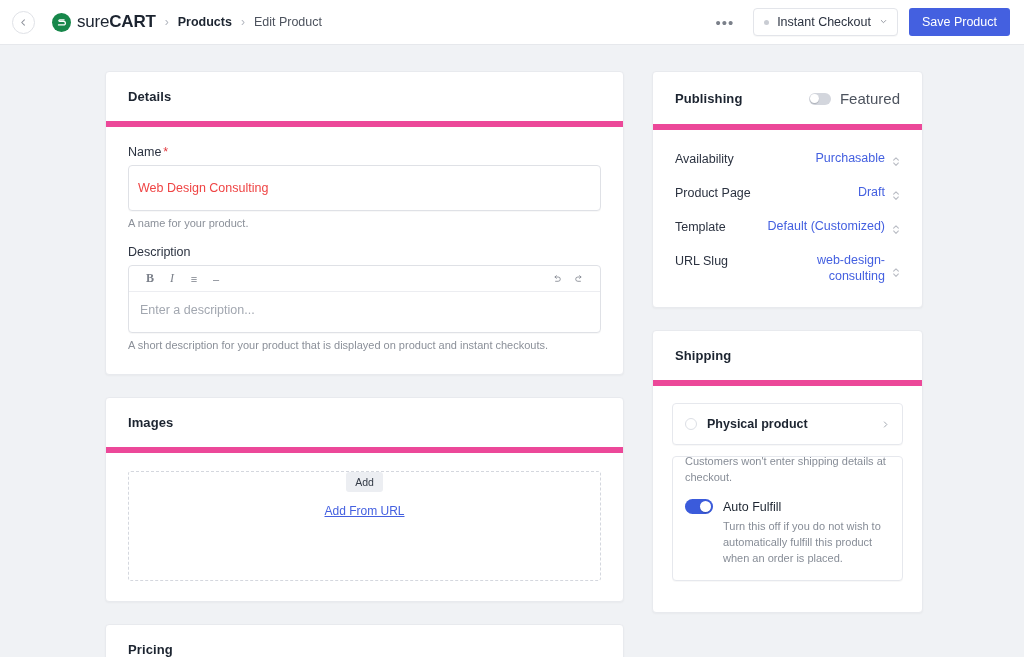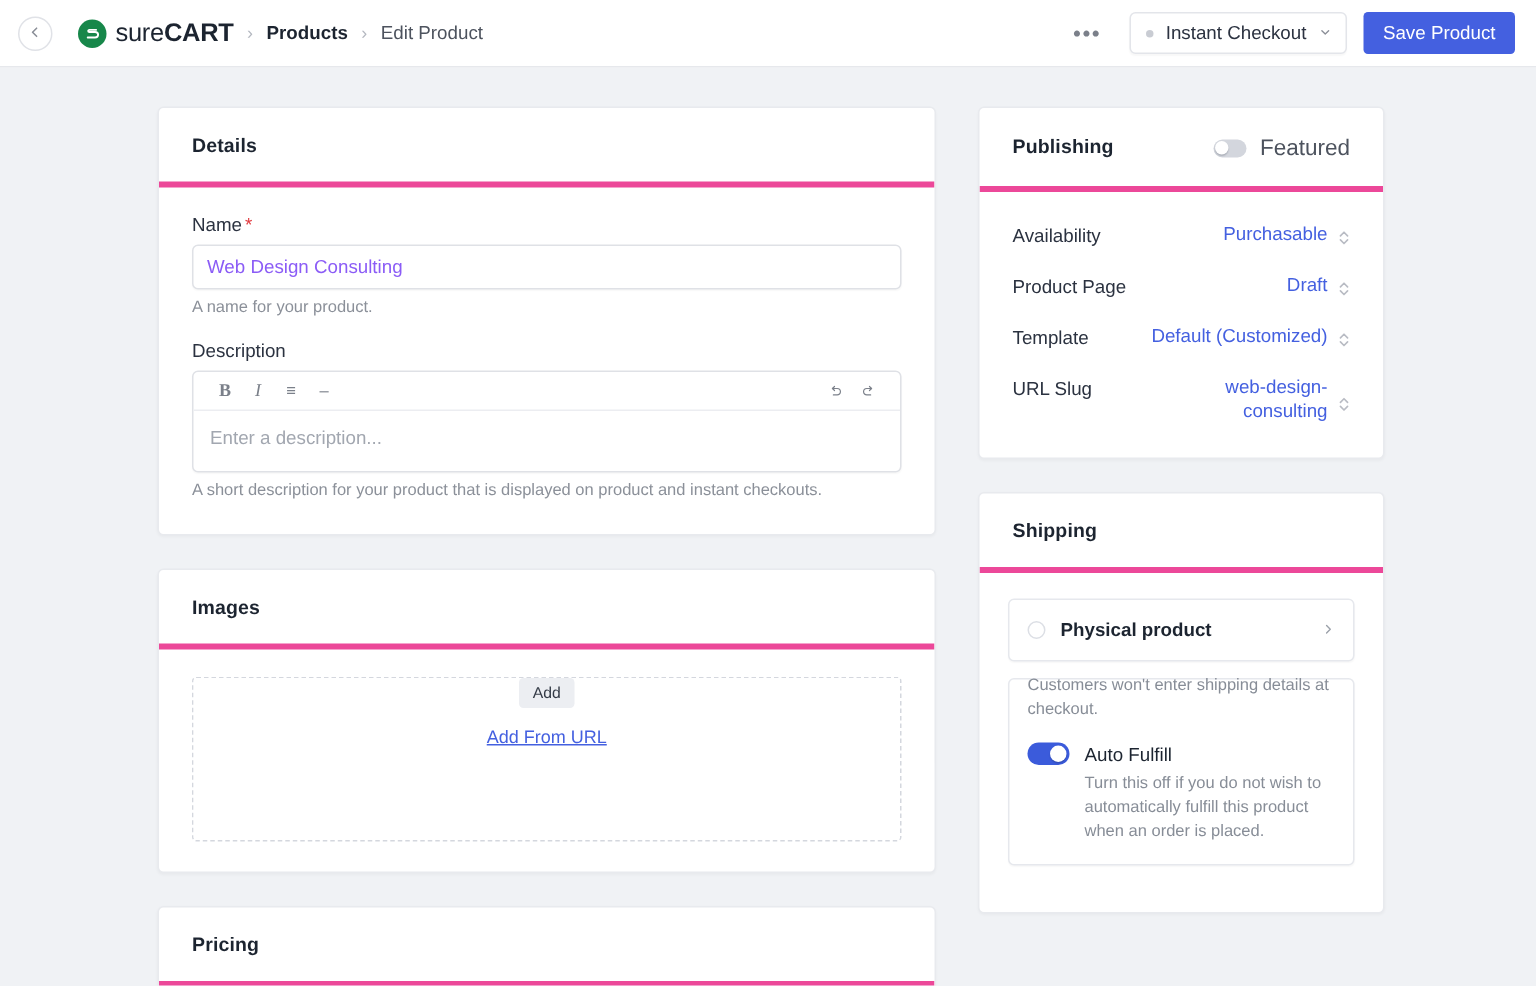--- a/index.html
+++ b/index.html
@@ -114,42 +114,42 @@
   .card {
     background: #fff;
     border: 1px solid #e8eaee;
     border-radius: 4px;
     margin-bottom: 22px;
     box-shadow: 0 1px 2px rgba(16,24,40,.035);
     overflow: hidden;
   }
   .card-head {
     padding: 17px 22px;
-    border-bottom: 4px solid #ec4899;
-    display: flex; align-items: flex-start; justify-content: space-between;
+    border-bottom: 6px solid #ec4899;
+    display: flex; align-items: center; justify-content: space-between;
   }
   .card-title {
     font-size: 13px; font-weight: 700; color: #1c2430;
     letter-spacing: .1px;
   }
   .card-body { padding: 18px 22px 20px; }
 
   
   .field-label {
     font-size: 12.5px; color: #2b3240; font-weight: 400;
     margin-bottom: 6px; display: block;
   }
   .req { color: #e0393e; margin-left: 2px; }
   .text-input {
-    width: 100%; height: 30px;
+    width: 100%; height: 46px;
     border: 1px solid #dfe1e6;
     border-radius: 4px;
     padding: 0 9px;
     font-size: 12.5px;
-    color: #8b5cf6;
+    color: #ef4444;
     font-family: inherit;
     background: #fff;
     box-shadow: 0 1px 1px rgba(16,24,40,.03);
   }
   .help-text {
     font-size: 11px; color: #8b9099; margin-top: 5px; line-height: 1.4;
   }
   .spacer-14 { height: 14px; }
 
   .editor {

